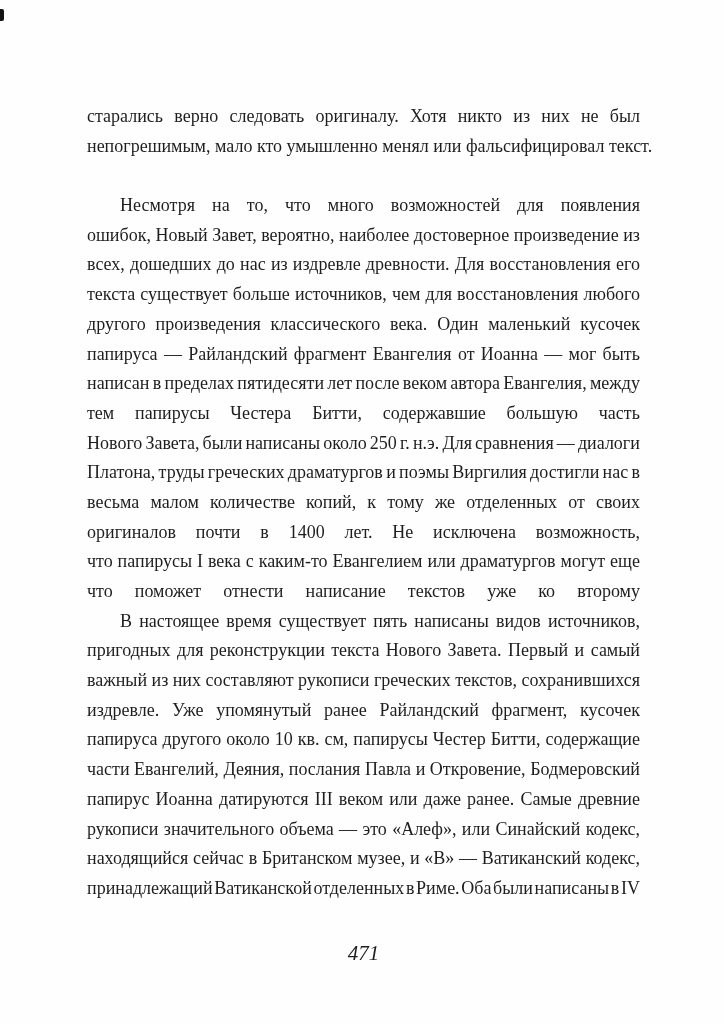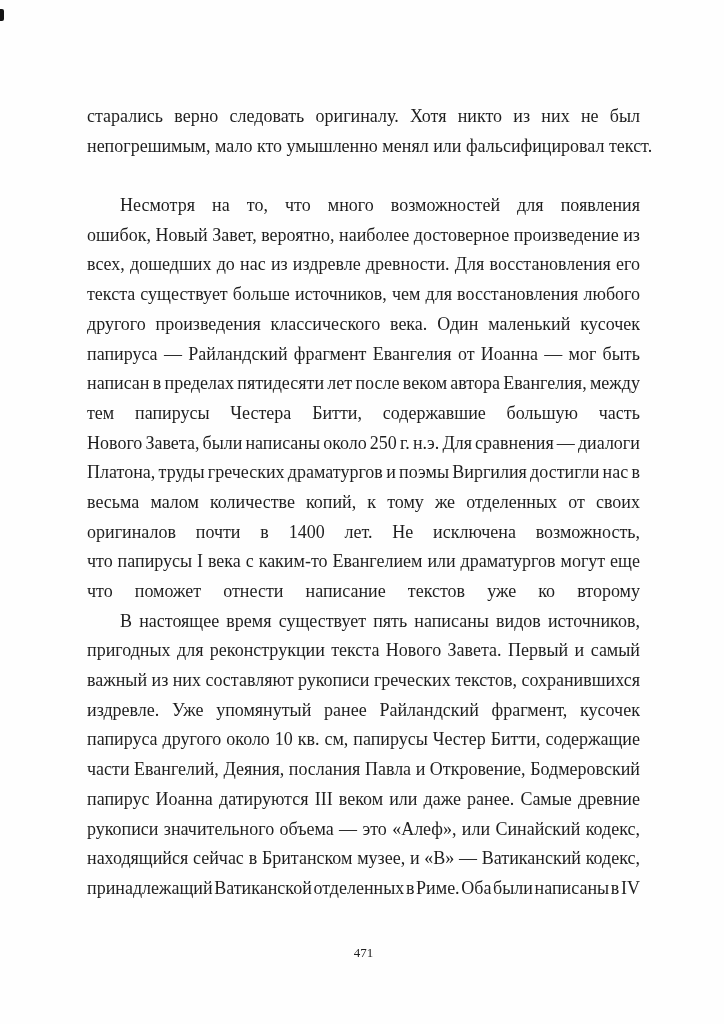--- a/index.html
+++ b/index.html
@@ -40,22 +40,23 @@
     text-align: center;
     font-weight: bold;
     font-style: italic;
   }
   .page-number {
     position: absolute;
     top: 944px;
     left: 87px;
     width: 553px;
     text-align: center;
-    font-size: 13px;
+    font-size: 21px;
     line-height: 18px;
+    font-style: italic;
   }
   .corner-mark {
     position: absolute;
     left: 0;
     top: 9px;
     width: 4px;
     height: 12px;
     background: #141414;
     border-radius: 0 2px 2px 0;
   }

